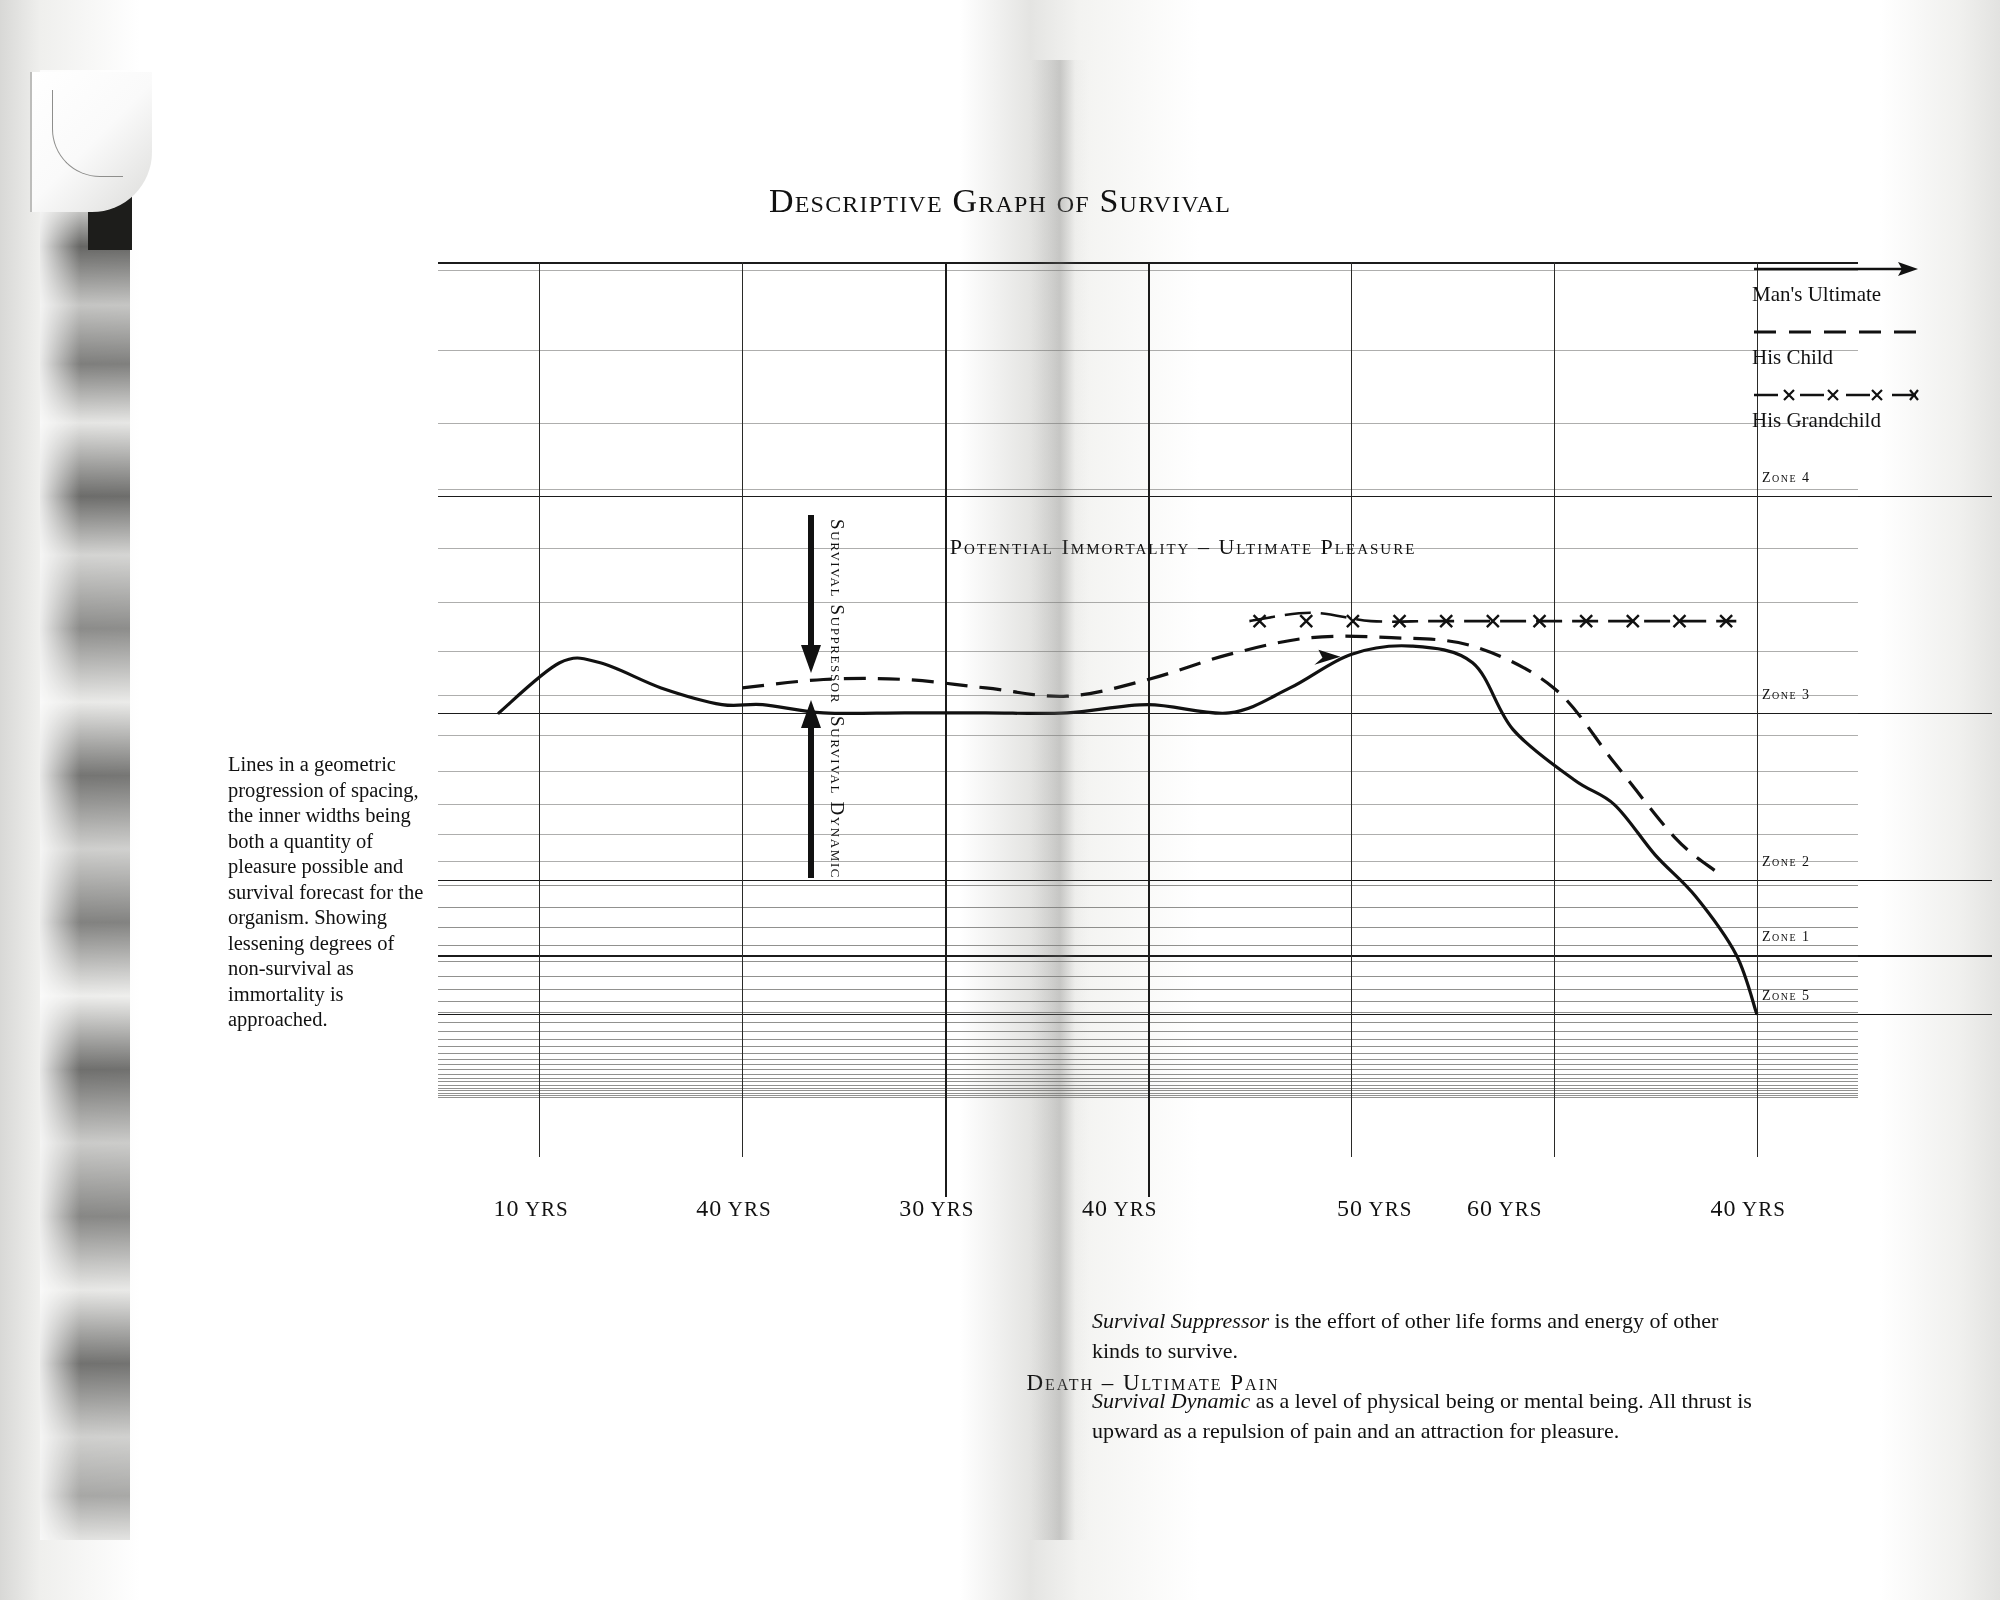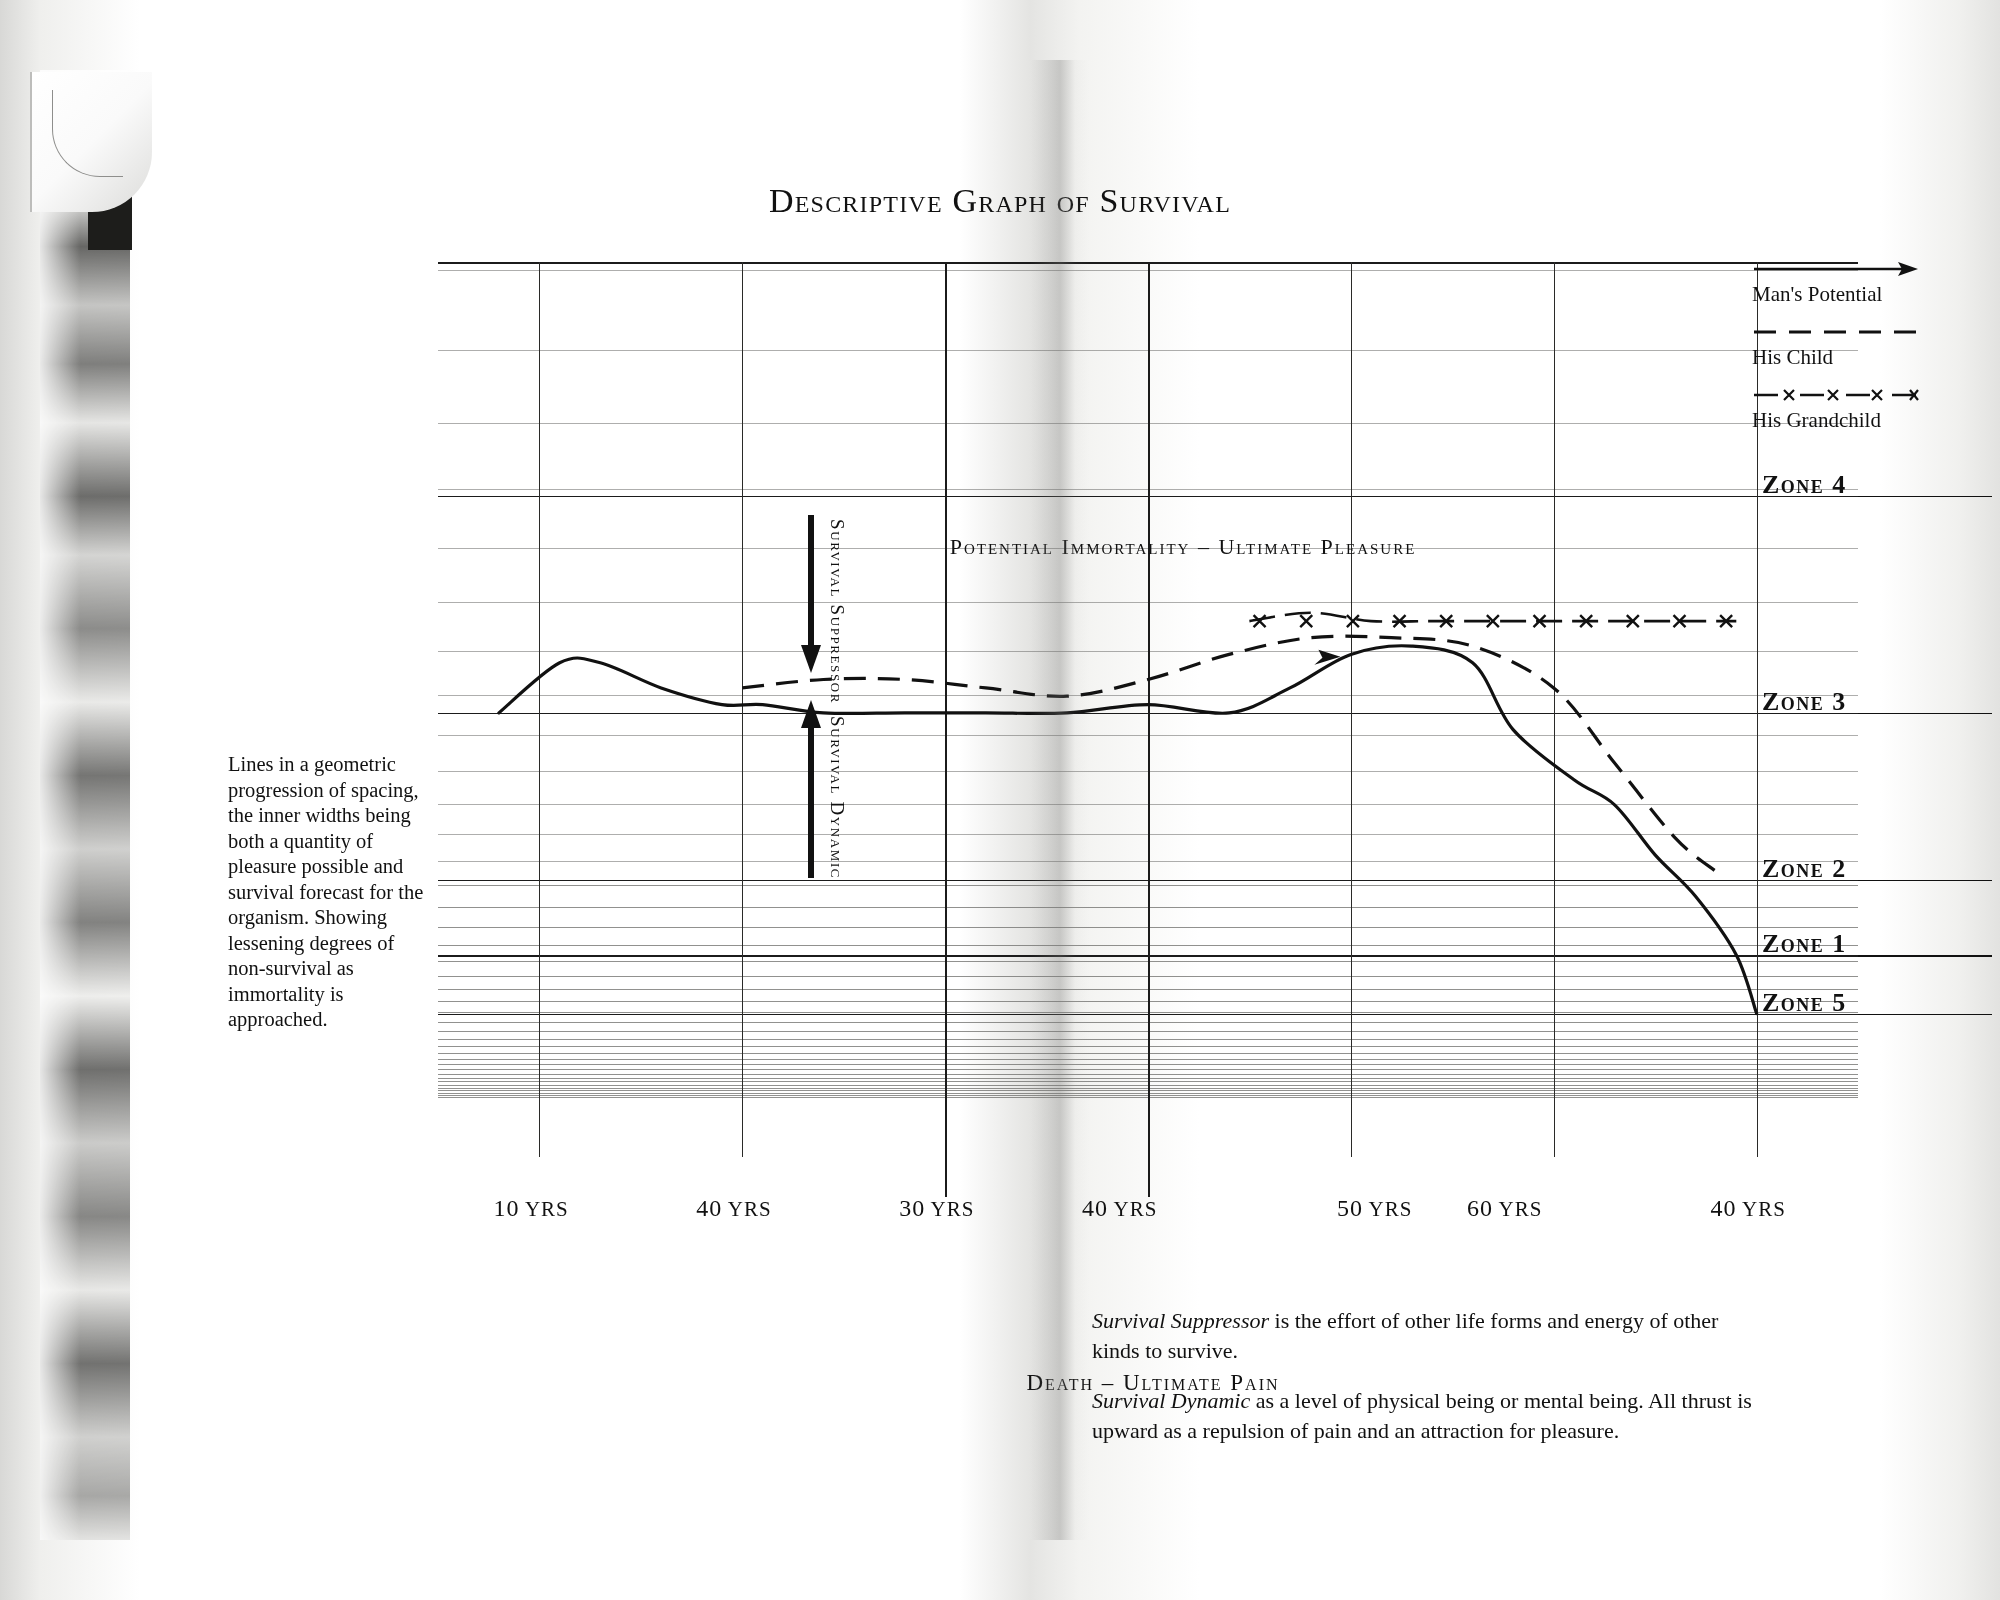--- a/index.html
+++ b/index.html
@@ -98,21 +98,21 @@
   #xticks span b{font-size:24px;font-weight:normal;}
 
   
   #legend{position:absolute;left:1752px;top:258px;width:240px;}
   .leg-item{margin-bottom:14px;}
   .leg-text{font-size:21px;color:#111;margin-top:2px;}
   .leg-art{height:22px;position:relative;width:168px;}
 
   
   .zone-label{
-    position:absolute;left:1762px;font-size:26px;letter-spacing:1.5px;color:#111;font-weight:bold;
+    position:absolute;left:1762px;font-size:14px;letter-spacing:1.5px;color:#111;
   }
 
   
   .arrowbox{position:absolute;}
   .vert-caption{
     position:absolute;font-size:19px;letter-spacing:1.6px;color:#111;
     writing-mode:vertical-rl; text-orientation:mixed; white-space:nowrap;
   }
 
   
@@ -273,21 +273,21 @@
     </div>
 
   <div id="legend">
     <div class="leg-item">
       <div class="leg-art">
         <svg width="168" height="22" viewBox="0 0 168 22">
           <line x1="2" y1="11" x2="150" y2="11" stroke="#111" stroke-width="2.4"></line>
           <path d="M166 11 L146 4 L150 11 L146 18 Z" fill="#111"></path>
         </svg>
       </div>
-      <div class="leg-text">Man's Potential</div>
+      <div class="leg-text">Man's Ultimate</div>
     </div>
     <div class="leg-item">
       <div class="leg-art">
         <svg width="168" height="22" viewBox="0 0 168 22">
           <line x1="2" y1="11" x2="164" y2="11" stroke="#111" stroke-width="3" stroke-dasharray="22 13"></line>
         </svg>
       </div>
       <div class="leg-text">His Child</div>
     </div>
     <div class="leg-item">

